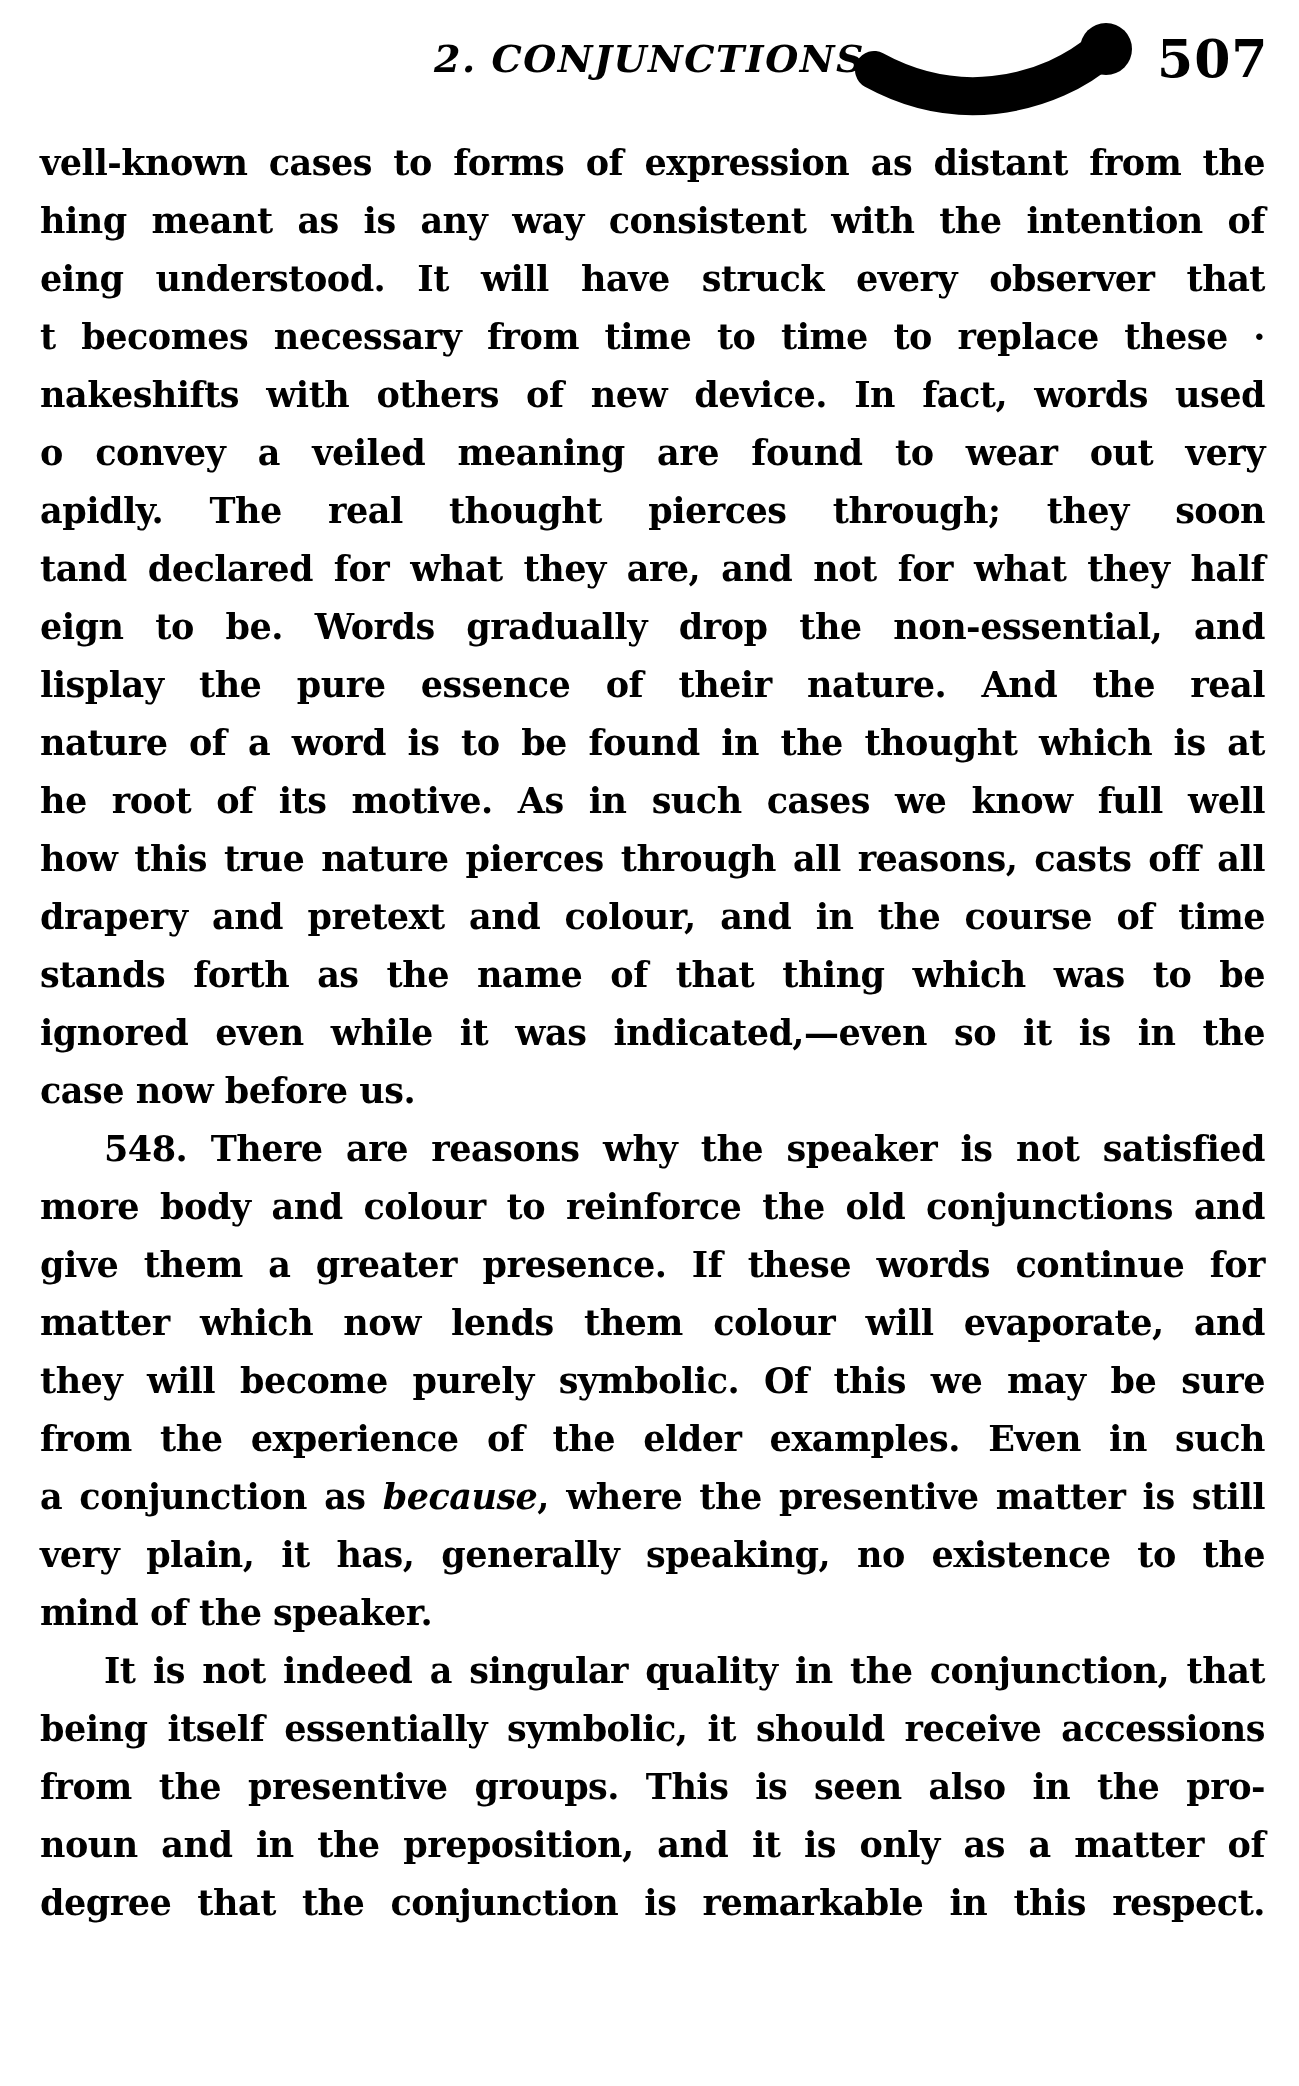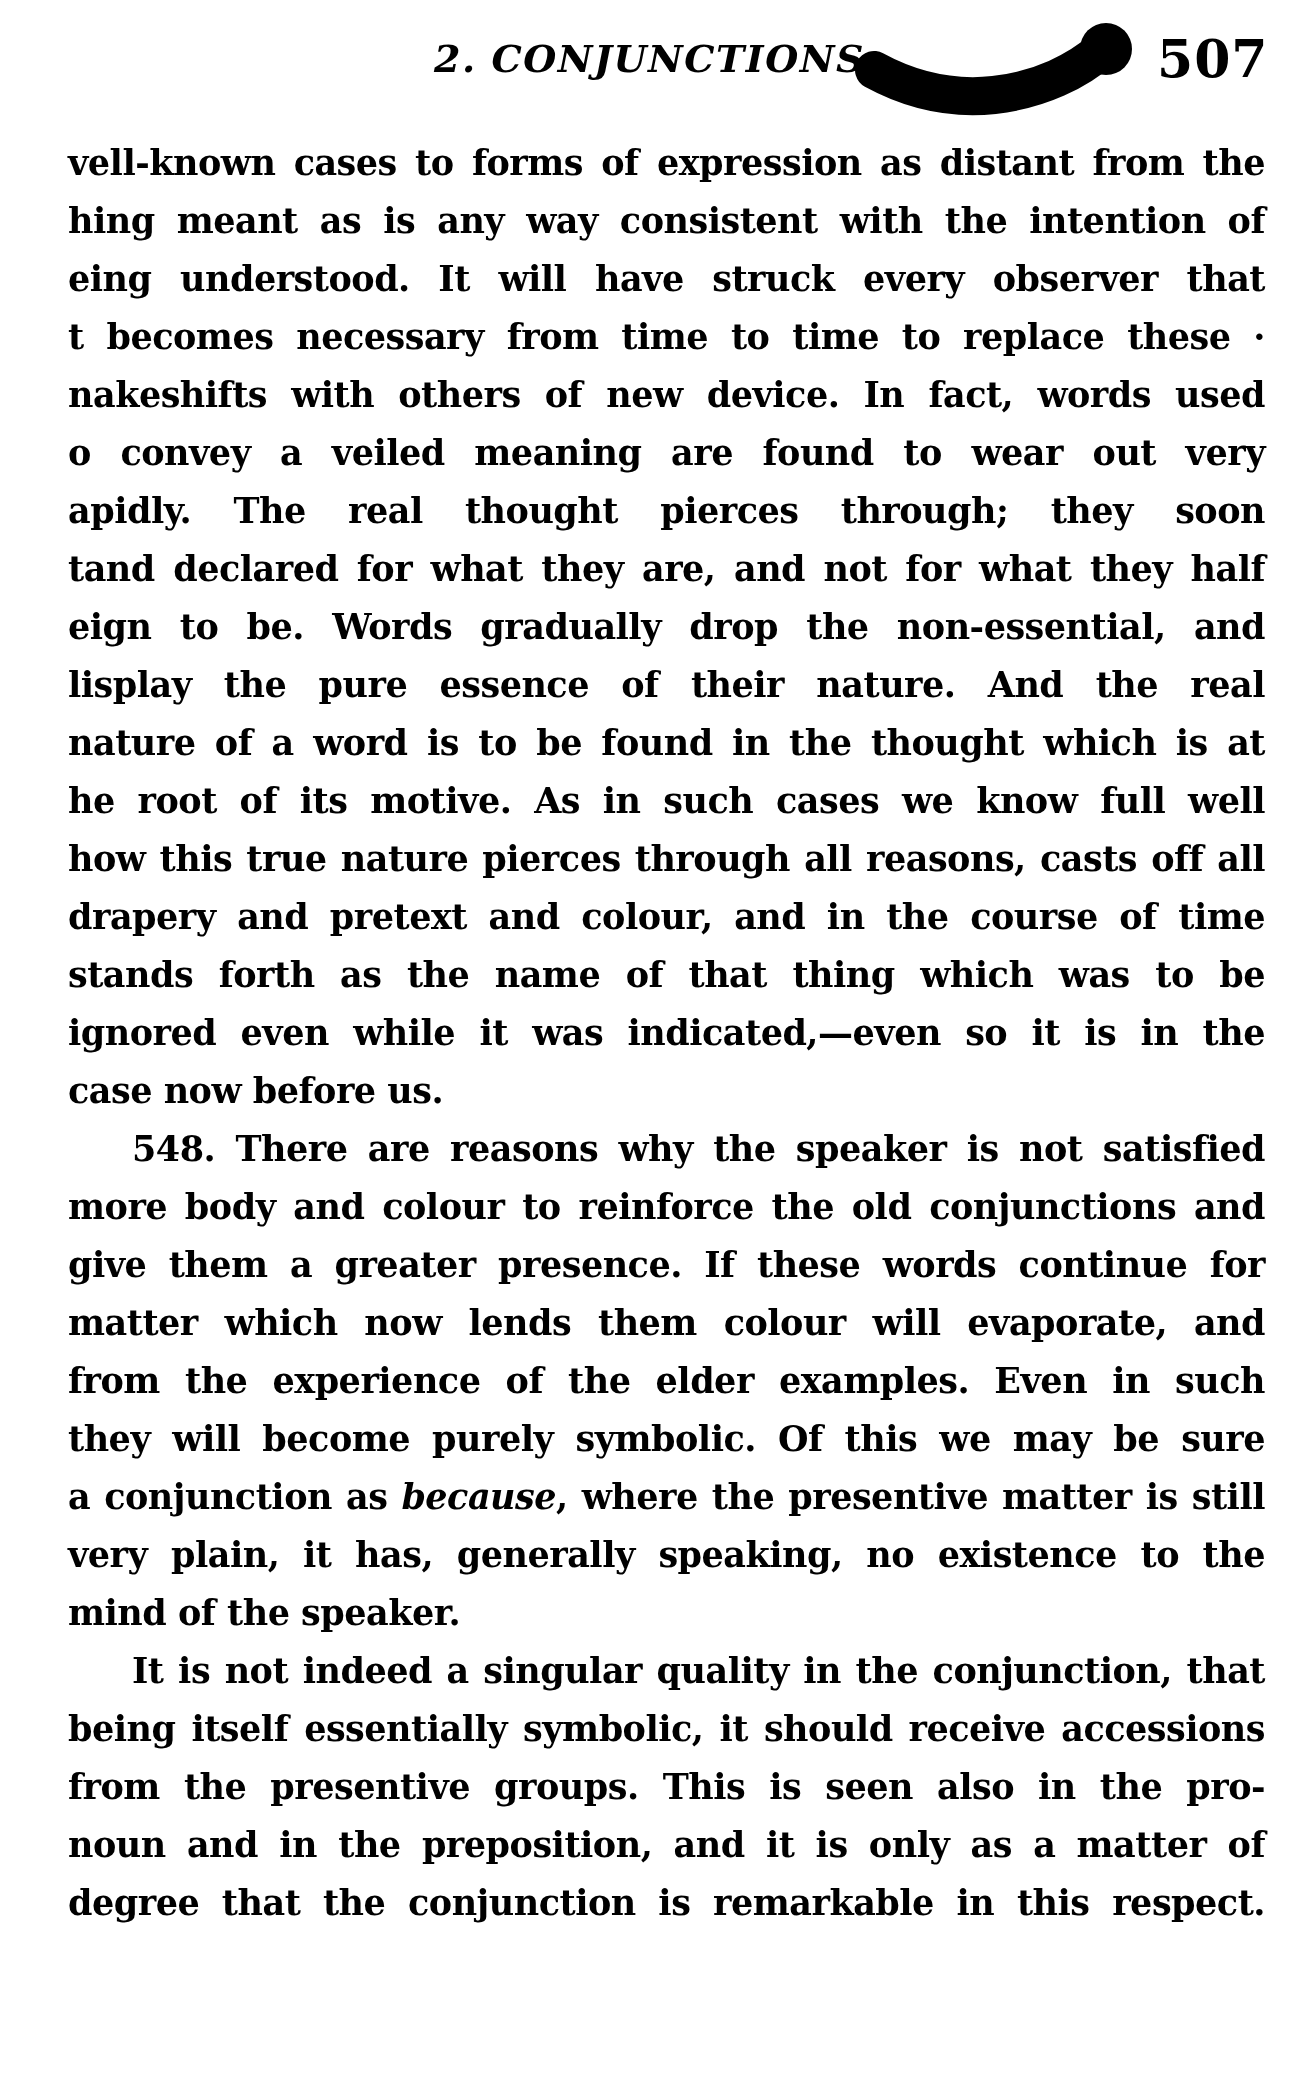--- a/index.html
+++ b/index.html
@@ -56,21 +56,20 @@
   }
   .line {
     font-size: 35px;
     font-weight: 700;
     line-height: 58px;
     height: 58px;
     letter-spacing: -0.5px;
     text-align: justify;
     text-align-last: justify;
     white-space: normal;
-    margin-left: 28px;
   }
   .line.indent {
     text-indent: 64px;
   }
   .line.para-end {
     text-align-last: left;
   }
   .line em {
     font-style: italic;
     font-weight: 700;
@@ -107,22 +106,22 @@
       <div class="line"><span>he root of its motive. As in such cases we know full well</span></div>
       <div class="line"><span>how this true nature pierces through all reasons, casts off all</span></div>
       <div class="line"><span>drapery and pretext and colour, and in the course of time</span></div>
       <div class="line"><span>stands forth as the name of that thing which was to be</span></div>
       <div class="line"><span>ignored even while it was indicated,—even so it is in the</span></div>
       <div class="line para-end"><span>case now before us.</span></div>
       <div class="line indent"><span>548. There are reasons why the speaker is not satisfied</span></div>
       <div class="line"><span>more body and colour to reinforce the old conjunctions and</span></div>
       <div class="line"><span>give them a greater presence. If these words continue for</span></div>
       <div class="line"><span>matter which now lends them colour will evaporate, and</span></div>
+      <div class="line"><span>they will become purely symbolic. Of this we may be sure</span></div>
       <div class="line"><span>from the experience of the elder examples. Even in such</span></div>
-      <div class="line"><span>they will become purely symbolic. Of this we may be sure</span></div>
       <div class="line"><span>a conjunction as </span><em>because</em><span>, where the presentive matter is still</span></div>
       <div class="line"><span>very plain, it has, generally speaking, no existence to the</span></div>
       <div class="line para-end"><span>mind of the speaker.</span></div>
       <div class="line indent"><span>It is not indeed a singular quality in the conjunction, that</span></div>
       <div class="line"><span>being itself essentially symbolic, it should receive accessions</span></div>
       <div class="line"><span>from the presentive groups. This is seen also in the pro-</span></div>
       <div class="line"><span>noun and in the preposition, and it is only as a matter of</span></div>
       <div class="line"><span>degree that the conjunction is remarkable in this respect.</span></div>
     </main>
 

